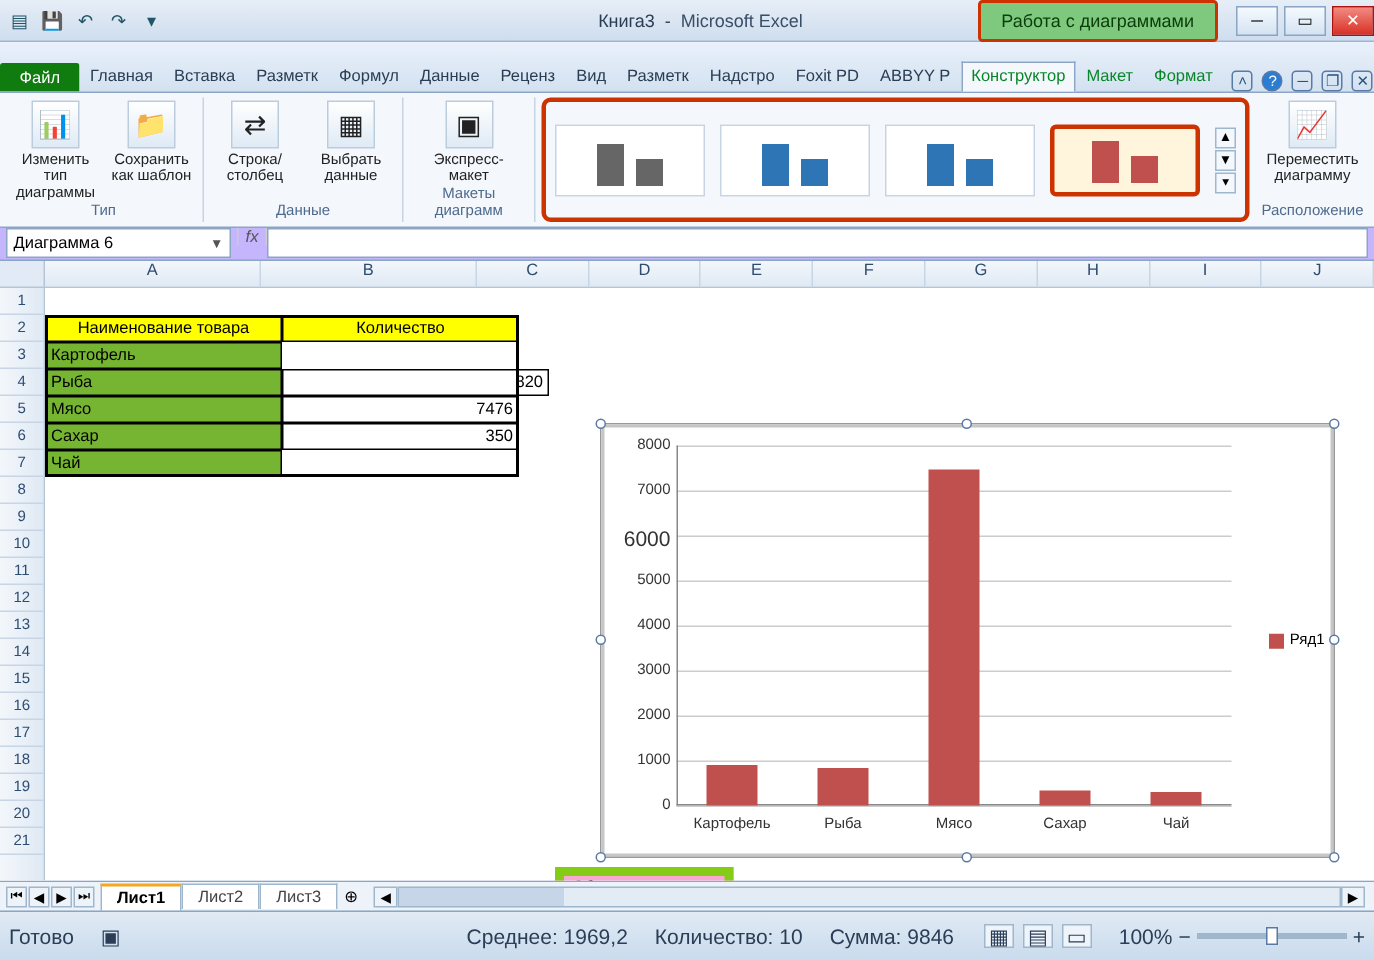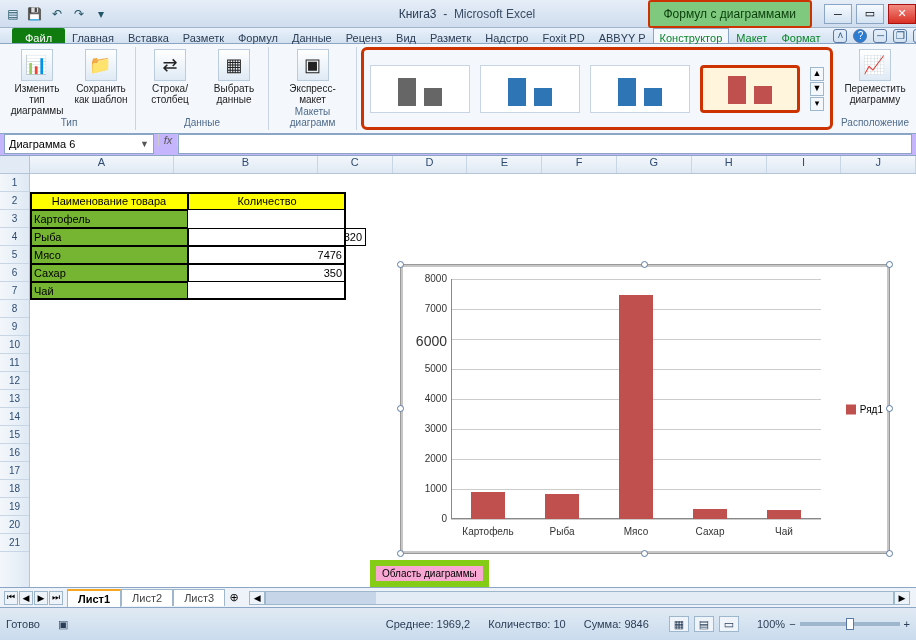--- a/index.html
+++ b/index.html
@@ -10,21 +10,21 @@
 .qat { display:flex; align-items:center; gap:4px; padding:0 4px; }
 .qat .ico { width:18px; height:18px; display:flex; align-items:center; justify-content:center; font-size:12px; color:#256; cursor:pointer; }
 .title-center { flex:1; text-align:center; font-size:12px; color:#2a3d55; }
 .title-center .app { color:#3a4d66; }
 .context-tab { position:absolute; right:104px; top:0; height:28px; padding:0 14px; background:#7fc97f; border:2px solid #c30; border-radius:3px; display:flex; align-items:center; font-size:12px; color:#0a3d0a; }
 .winbtns { display:flex; }
 .winbtns div { width:28px; height:20px; border:1px solid #8aa6c4; margin-left:4px; display:flex; align-items:center; justify-content:center; font-size:11px; background:linear-gradient(#f5faff,#d4e3f2); cursor:pointer; }
 .winbtns .close { background:linear-gradient(#f28b82,#d93025); color:#fff; border-color:#a11; }
 
 
-.tabs { height:16px; background:linear-gradient(#e9f1fb,#d3e1f0); display:flex; padding-left:12px; font-size:11px; border-bottom:1px solid #8aa6c4; }
+.tabs { height:34px; background:linear-gradient(#e9f1fb,#d3e1f0); display:flex; align-items:flex-end; padding-left:0; font-size:11px; border-bottom:1px solid #8aa6c4; }
 .tabs .tab { padding:3px 6px 4px; border:1px solid transparent; border-bottom:none; cursor:pointer; color:#2a3d55; white-space:nowrap; }
 .tabs .tab.file { background:#107c10; color:#fff; border-radius:2px 2px 0 0; padding:3px 12px; }
 .tabs .tab.active { background:#f4f8fc; border-color:#8aa6c4; color:#17365d; }
 .tabs .tab.ctx { color:#0a862a; }
 .tabs .spacer { flex:1; }
 .tabs .help { display:flex; gap:6px; padding:0 6px; align-items:center; }
 .tabs .help span { width:14px; height:14px; border:1px solid #5a7aa5; border-radius:3px; font-size:10px; display:flex; align-items:center; justify-content:center; cursor:pointer; color:#26547c; }
 
 
 .ribbon { height:90px; background:#f4f8fc; border-bottom:1px solid #8aa6c4; display:flex; padding:3px; position:relative; }
@@ -87,21 +87,21 @@
 .sheettabs .nav { display:flex; gap:1px; padding:0 4px; }
 .sheettabs .nav span { width:14px; height:14px; border:1px solid #9fb7cd; font-size:9px; display:flex; align-items:center; justify-content:center; cursor:pointer; }
 .sheettabs .st { padding:2px 10px; border:1px solid #9fb7cd; border-bottom:none; background:#fff; cursor:pointer; color:#444; }
 .sheettabs .st.active { background:#fff; font-weight:bold; color:#000; border-top:2px solid #f5a623; }
 .sheettabs .hscroll { flex:1; margin:0 6px; display:flex; align-items:center; }
 .sheettabs .hscroll .arr { width:16px; height:14px; border:1px solid #9fb7cd; font-size:9px; display:flex; align-items:center; justify-content:center; }
 .sheettabs .hscroll .track { flex:1; height:14px; background:#e3ecf5; border:1px solid #9fb7cd; position:relative; }
 .sheettabs .hscroll .thumb { position:absolute; left:0; width:110px; top:0; bottom:0; background:#c6d6e8; }
 
 
-.status { height:22px; background:linear-gradient(#e1eaf4,#c9dbed); border-top:1px solid #8aa6c4; display:flex; align-items:center; font-size:11px; color:#2b3e57; padding:16px 6px; gap:18px; }
+.status { height:22px; background:linear-gradient(#e1eaf4,#c9dbed); border-top:1px solid #8aa6c4; display:flex; align-items:center; font-size:14px; color:#2b3e57; padding:16px 6px; gap:18px; }
 .status .stretch { flex:1; }
 .status .views span { width:20px; height:16px; border:1px solid #9fb7cd; display:inline-flex; align-items:center; justify-content:center; margin-left:2px; cursor:pointer; background:#eef4fa; }
 .status .zoom { display:flex; align-items:center; gap:4px; }
 .status .zoom .slider { width:100px; height:4px; background:#9fb7cd; position:relative; }
 .status .zoom .slider .th { position:absolute; left:50%; top:-4px; width:8px; height:12px; background:#fff; border:1px solid #5a7aa5; transform:translateX(-50%); }
 </style>
 </head>
 <body>
 
 <div class="titlebar">
@@ -110,21 +110,21 @@
     <span class="ico">💾</span>
     <span class="ico">↶</span>
     <span class="ico">↷</span>
     <span class="ico">▾</span>
   </div>
   <div class="title-center">
     <span>Книга3</span>
     <span> &nbsp;-&nbsp; </span>
     <span class="app">Microsoft Excel</span>
   </div>
-  <div class="context-tab">Формул с диаграммами</div>
+  <div class="context-tab">Работа с диаграммами</div>
   <div class="winbtns">
     <div>─</div>
     <div>▭</div>
     <div class="close">✕</div>
   </div>
 </div>
 
 <div class="tabs">
   <div class="tab file">Файл</div>
   <div class="tab">Главная</div>

